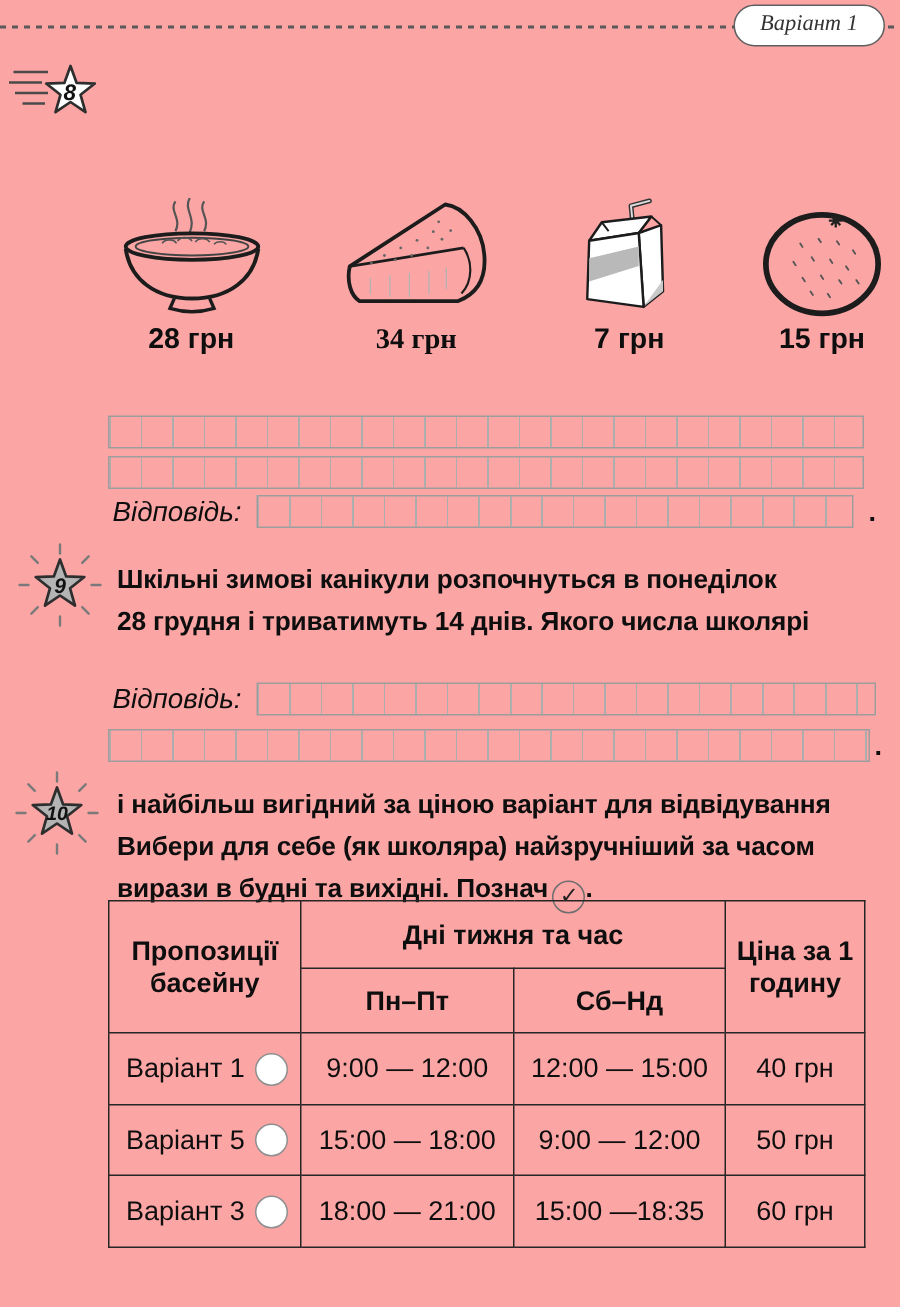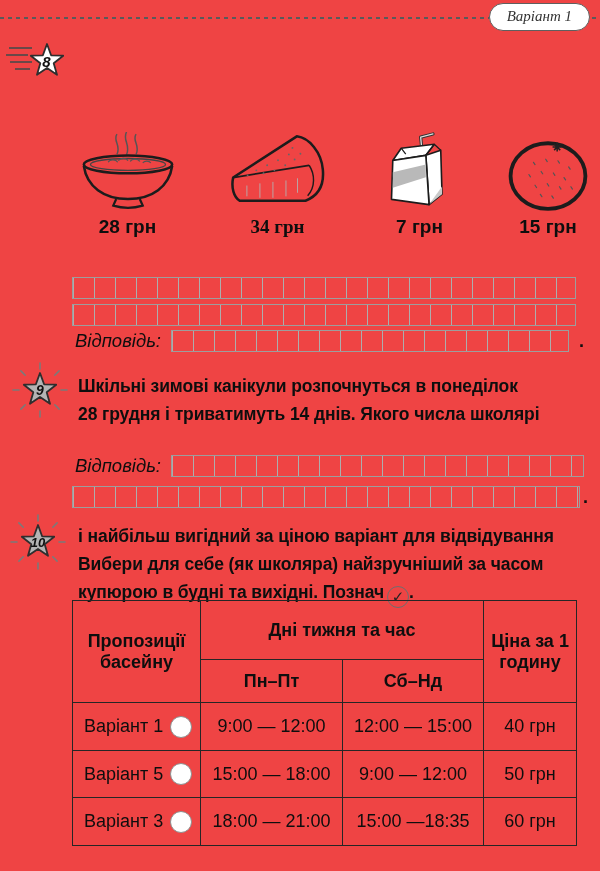--- a/index.html
+++ b/index.html
@@ -1,17 +1,17 @@
 <!DOCTYPE html>
 <html><head>
 <meta charset="utf-8">
 <style>
   html,body { margin:0; padding:0; background:#fff; }
   .page {
-    position:relative; width:600px; height:871px; background:#ef4444;
+    position:relative; width:600px; height:871px; background:#fca5a5;
     font-family:"Liberation Sans", sans-serif; color:#0e0e0e; overflow:hidden;
   }
   
   .top-rule { position:absolute; left:0; top:17px; width:600px; height:2px;
     background:repeating-linear-gradient(90deg,#5a5a5a 0 4px, transparent 4px 8px); }
   .variant-box { position:absolute; top:3px; right:10px; background:#fff;
     border:1.6px solid #5f5f5f; border-radius:15px; padding:4px 17px 5px;
     font-family:"Liberation Serif", serif; font-style:italic; font-size:15px; color:#333; }
   
   .badge { position:absolute; }
@@ -178,32 +178,32 @@
         <line x1="17.2" y1="15.2" x2="12.9" y2="10.9"></line>
       <line x1="32" y1="9" x2="32" y2="3"></line>
         <line x1="46.8" y1="15.2" x2="51.1" y2="10.9"></line>
     </g>
     <polygon points="32,13 36.1,24.3 48.2,24.7 38.7,32.2 42,43.8 32,37 22,43.8 25.3,32.2 15.8,24.7 27.9,24.3" fill="#b4b4b4" stroke="#2e2e2e" stroke-width="1.8" stroke-linejoin="round"></polygon>
     <text x="32" y="34.5" font-size="13" text-anchor="middle">10</text>
   </svg>
   <div class="task-text" style="top:522px;">
     <div>і найбільш вигідний за ціною варіант для відвідування</div>
     <div>Вибери для себе (як школяра) найзручніший за часом</div>
-    <div><span>купюрою в будні та вихідні. Познач</span><span class="check-circle">✓</span><span>.</span></div>
+    <div><span>вирази в будні та вихідні. Познач</span><span class="check-circle">✓</span><span>.</span></div>
   </div>
 
   <table class="pool-table">
     <colgroup>
       <col style="width:128px">
         <col style="width:142px">
         <col style="width:141px">
         <col style="width:93px">
     </colgroup>
     <tbody>
-        <tr style="height:59px;">
+        <tr style="height:45px;">
       <th rowspan="2">Пропозиції басейну</th>
       <th colspan="2">Дні тижня та час</th>
       <th rowspan="2">Ціна за 1 годину</th>
     </tr>
     <tr style="height:43px;">
       <th>Пн–Пт</th>
       <th>Сб–Нд</th>
     </tr>
     <tr style="height:48px;">
       <td>

